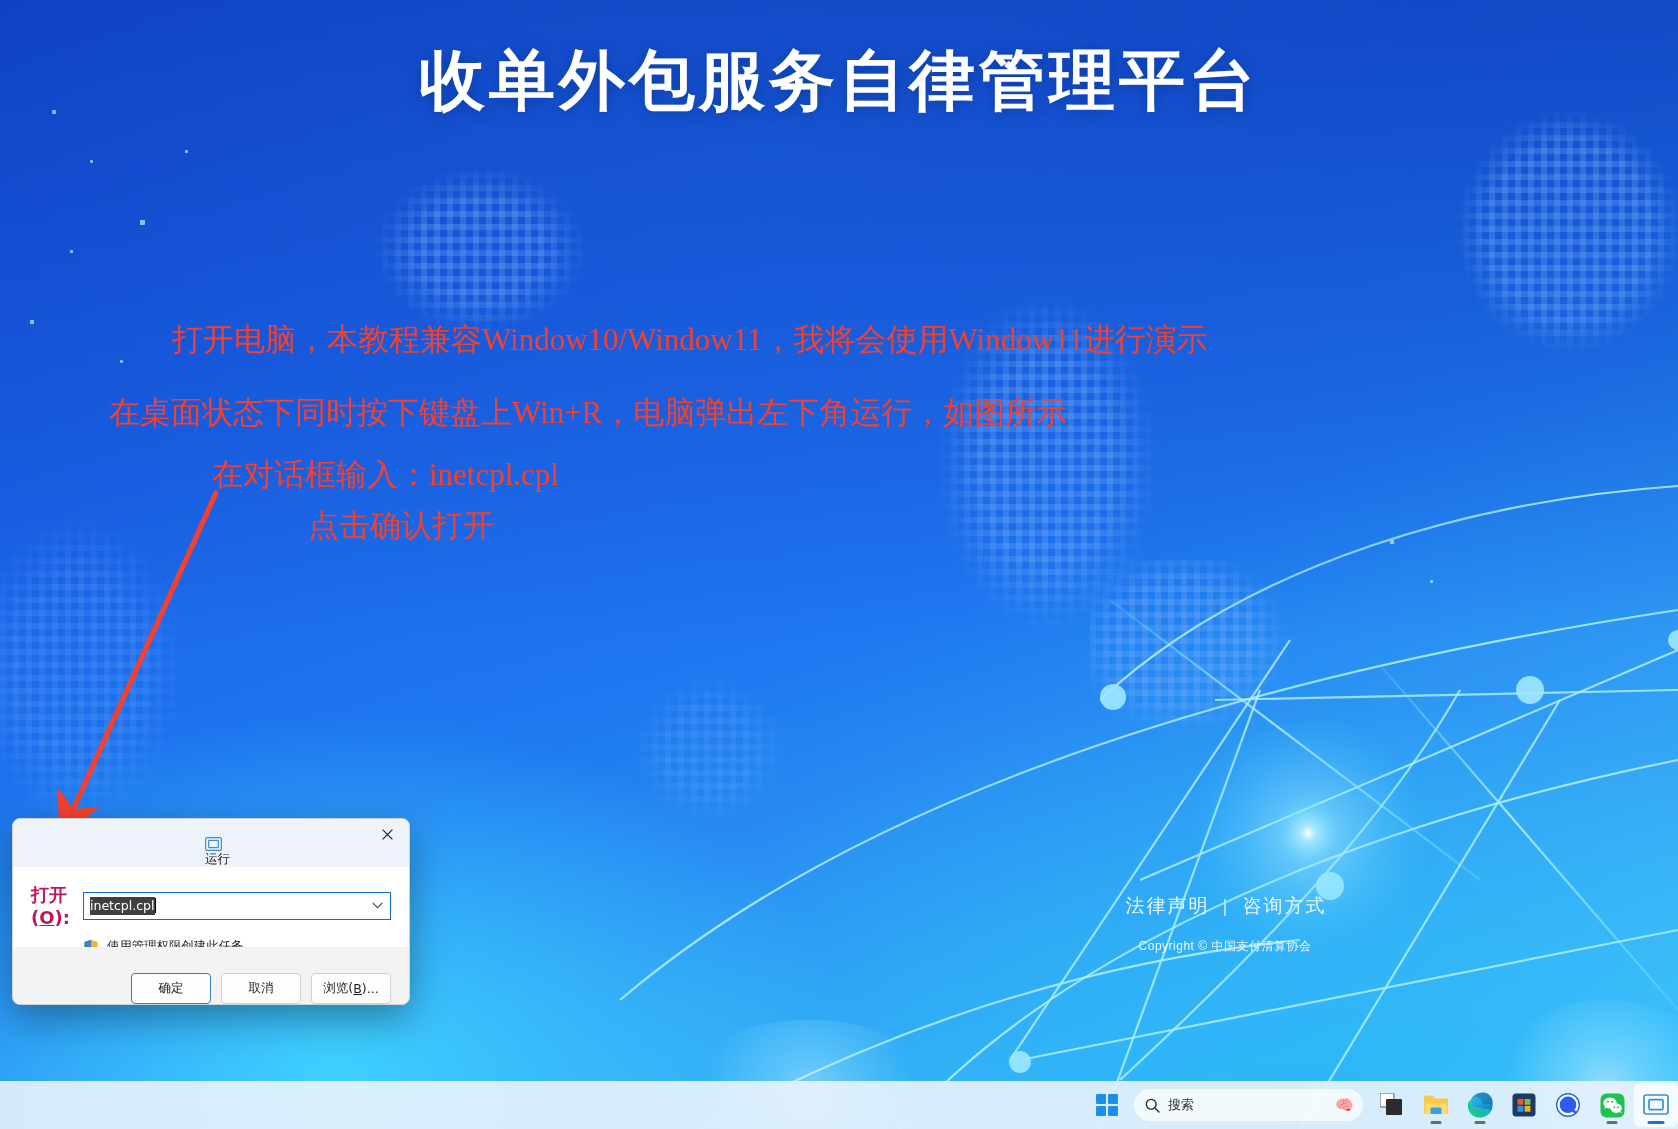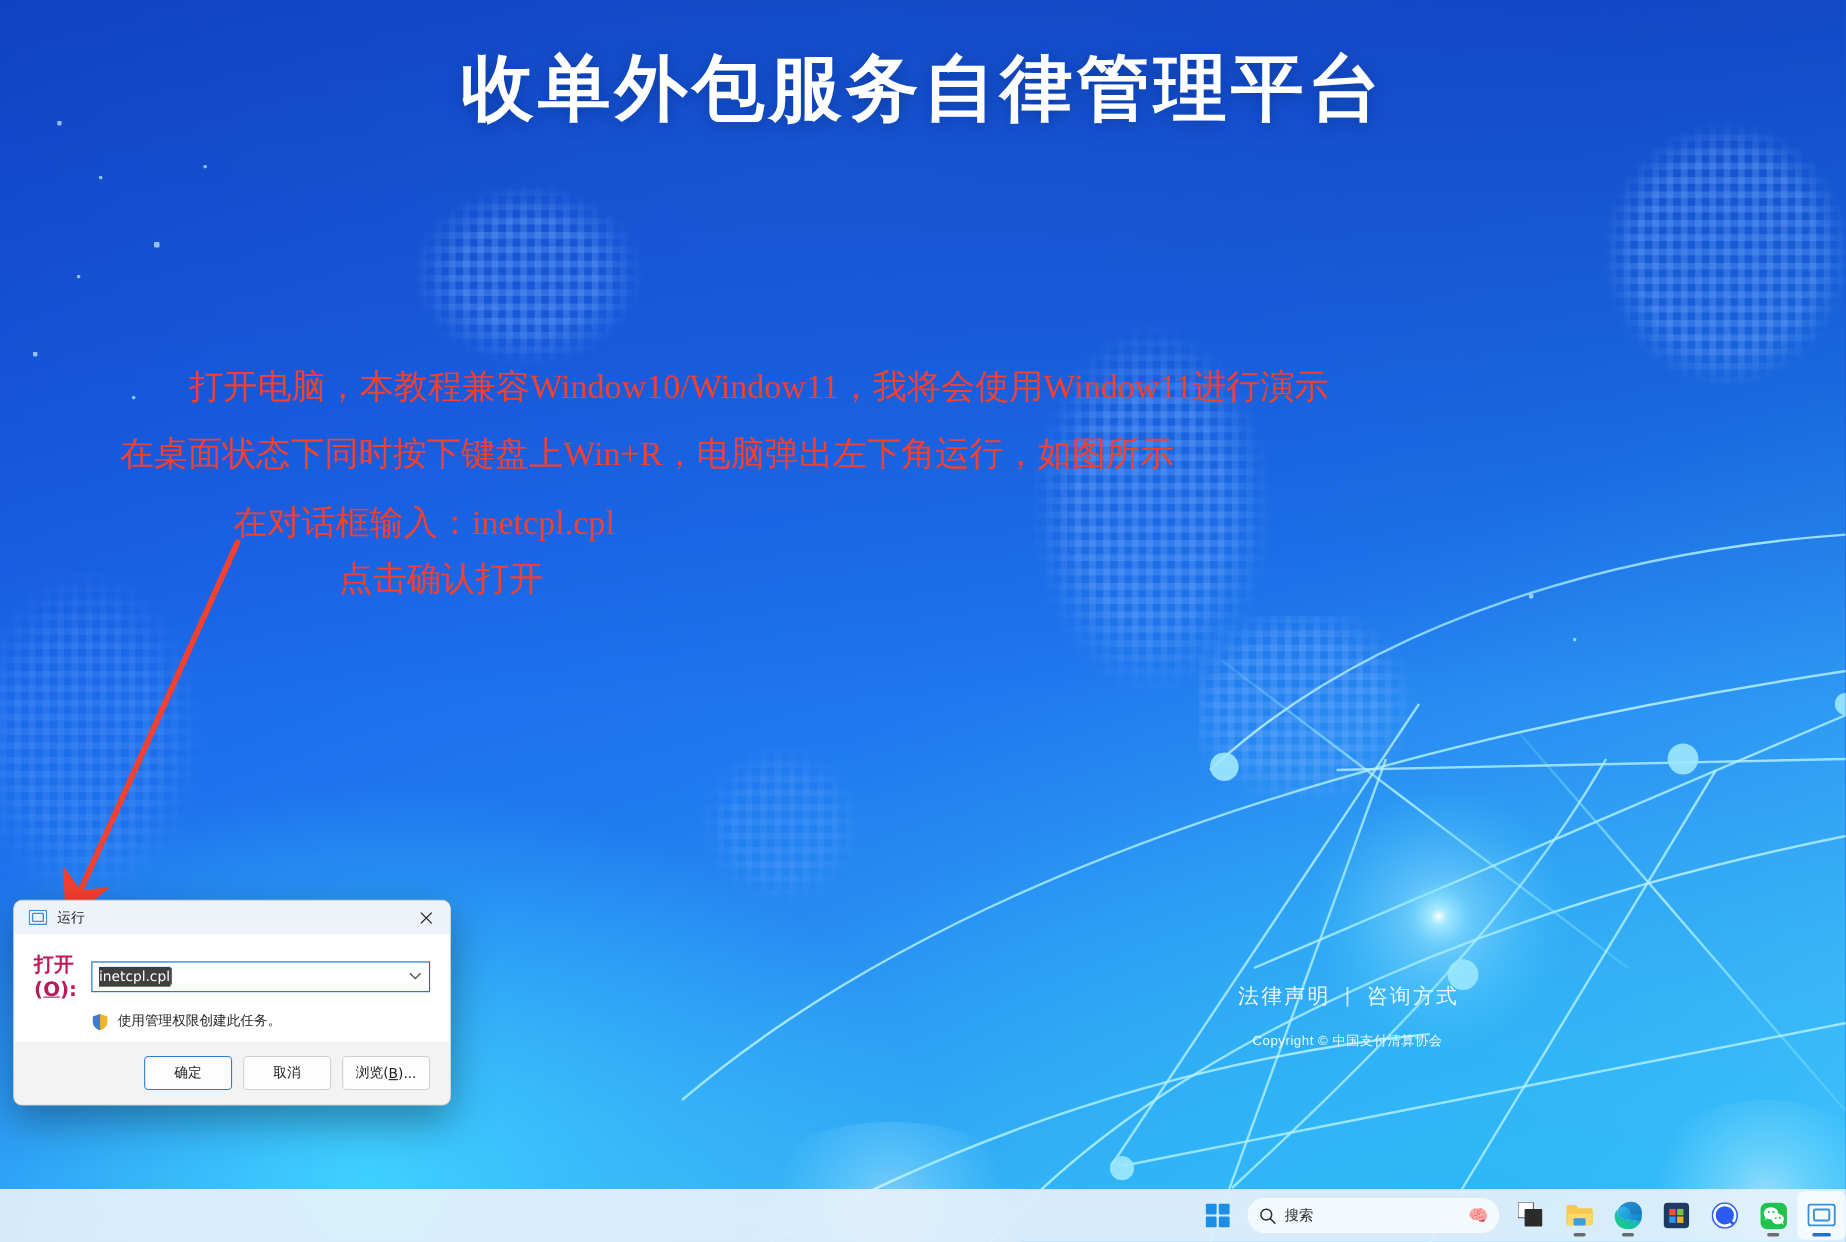--- a/index.html
+++ b/index.html
@@ -59,21 +59,21 @@
     position:absolute;left:0;right:0;top:36px;text-align:center;
     color:#fff;font-size:66px;font-weight:bold;letter-spacing:4px;
     font-family:"DejaVu Sans","Liberation Sans",sans-serif;
     text-shadow:0 2px 14px rgba(0,40,120,.45);
     white-space:nowrap;
   }
   .annot{
     position:absolute;color:#f4402f;white-space:nowrap;
     font-family:"Liberation Serif","DejaVu Serif",serif;
   }
-  #annot-line1{left:172px;top:331px;font-size:31px;}
+  #annot-line1{left:172px;top:319px;font-size:31px;}
   #annot-line2{left:109px;top:392px;font-size:31px;}
   #annot-line3{left:212px;top:454px;font-size:31px;}
   #annot-line4{left:308px;top:505px;font-size:31px;}
 
   #arrow-svg{position:absolute;left:40px;top:460px;width:210px;height:380px;}
 
   #footer-links{
     position:absolute;left:1101px;top:893px;width:250px;text-align:center;
     color:#eaf6ff;font-size:19px;letter-spacing:2px;
   }
@@ -88,21 +88,21 @@
   
   #run-dialog{
     position:absolute;left:12px;top:818px;width:396px;height:185px;
     background:#f3f3f3;border:1px solid #d2d2d2;border-radius:8px;
     box-shadow:0 14px 38px rgba(0,0,0,.35);
     overflow:hidden;
     font-family:"DejaVu Sans","Liberation Sans",sans-serif;
   }
   #run-titlebar{
     height:30px;background:#eef3f9;display:flex;align-items:center;
-    padding:0 0 0 13px;position:relative;
+    padding:18px 0 0 13px;position:relative;flex-direction:column;
   }
   #run-title-icon{width:17px;height:14px;margin-right:9px;flex:0 0 auto;}
   #run-title-text{font-size:12.5px;color:#1b1b1b;}
   #run-close{
     position:absolute;right:0;top:0;width:44px;height:30px;
     display:flex;align-items:center;justify-content:center;cursor:pointer;
     color:#1b1b1b;font-size:14px;line-height:1;
   }
   #run-body{background:#fff;height:127px;position:relative;padding:0;}
   #run-desc-row{display:flex;padding:16px 18px 0 18px;}
@@ -122,21 +122,21 @@
   #run-caret{width:1px;height:15px;background:#000;margin-left:0px;}
   #run-dropdown-arrow{
     position:absolute;right:7px;top:0;bottom:0;display:flex;align-items:center;
     cursor:pointer;
   }
   #run-admin-row{display:flex;align-items:center;padding:10px 18px 0 70px;}
   #run-admin-icon{width:16px;height:16px;margin-right:8px;flex:0 0 auto;}
   #run-admin-text{font-size:12.4px;color:#1b1b1b;}
   #run-footer{
     position:absolute;left:0;right:0;bottom:0;height:57px;background:#f3f3f3;
-    display:flex;align-items:center;justify-content:flex-start;padding-left:118px;gap:10px;
+    display:flex;align-items:flex-end;justify-content:flex-start;padding-left:118px;gap:10px;
   }
   .dlg-btn{
     min-width:78px;height:29px;border-radius:4px;border:1px solid #d0d0d0;
     background:#fdfdfd;font-size:12.5px;color:#1b1b1b;cursor:pointer;
     display:flex;align-items:center;justify-content:center;
     font-family:"DejaVu Sans","Liberation Sans",sans-serif;
   }
   .dlg-btn.default{border:1.6px solid #2f7fd1;}
   .ul{text-decoration:underline;}
 

